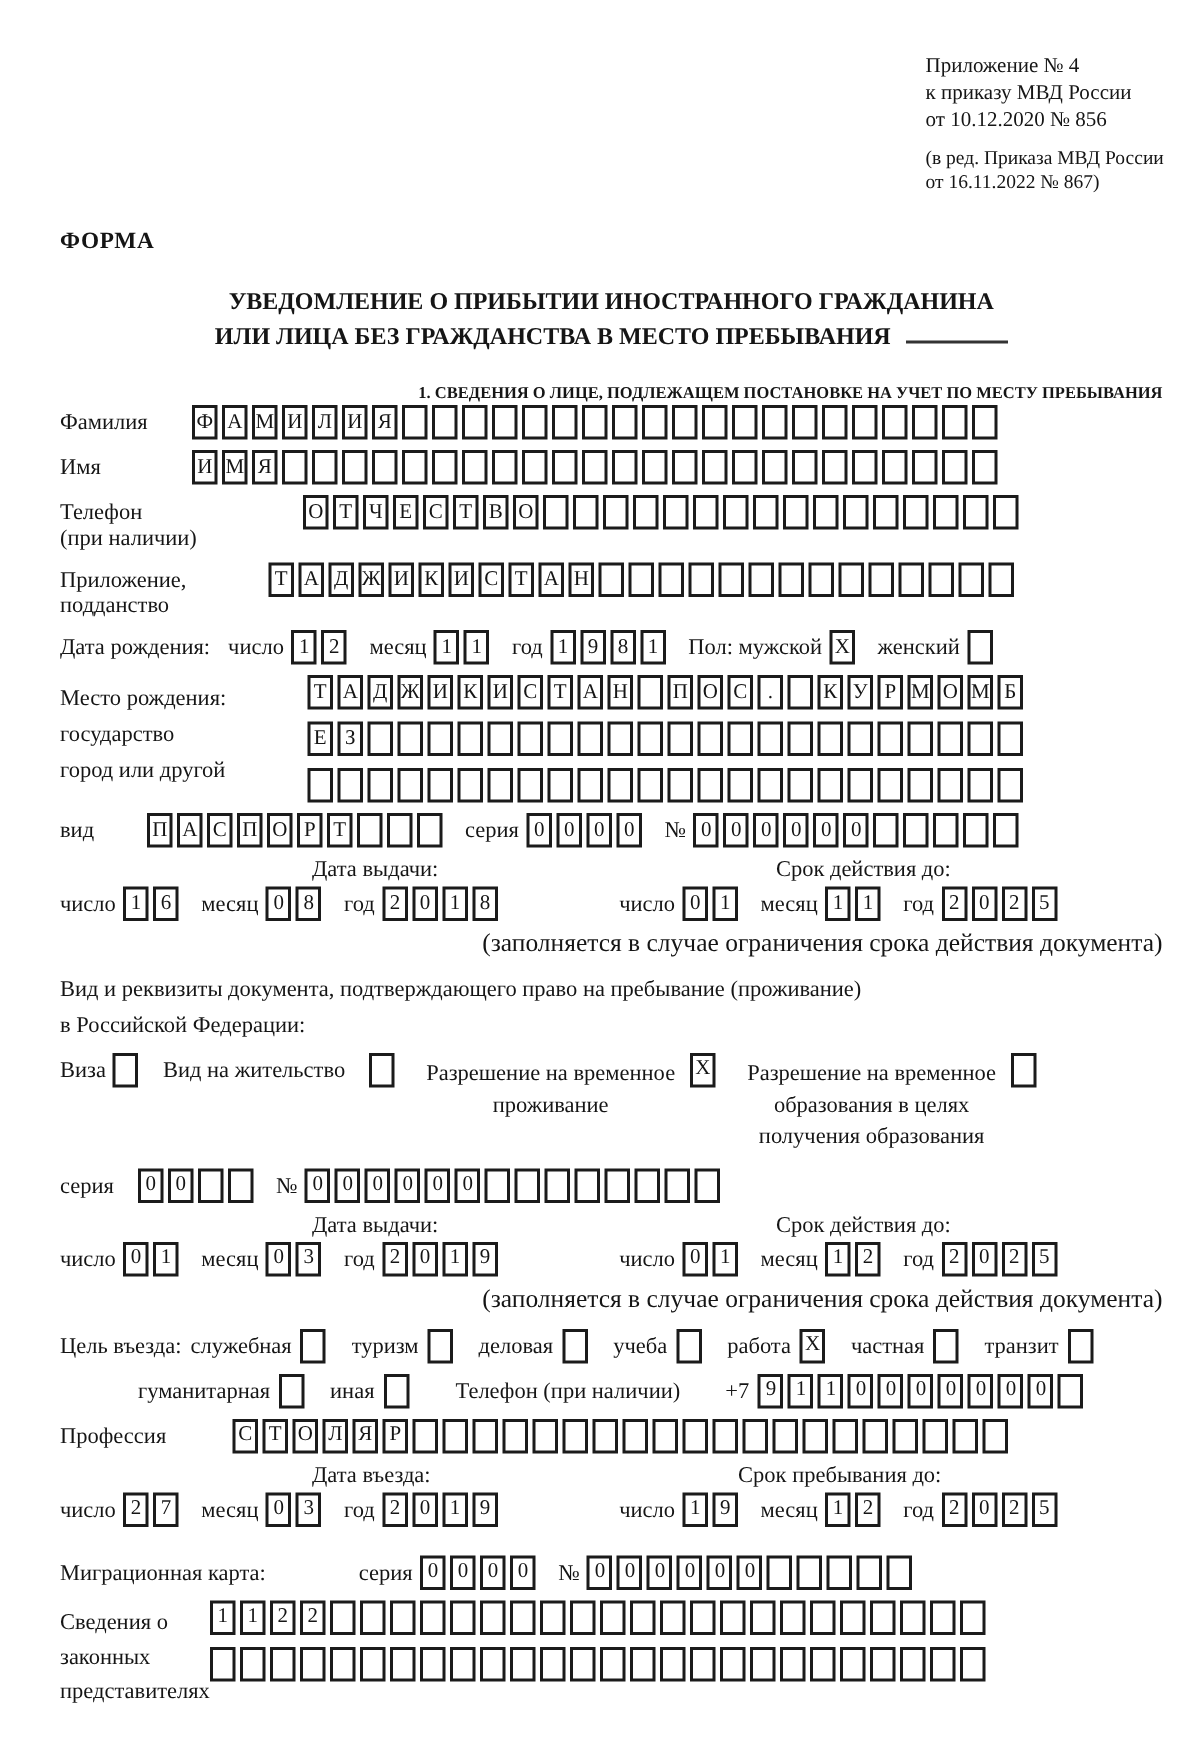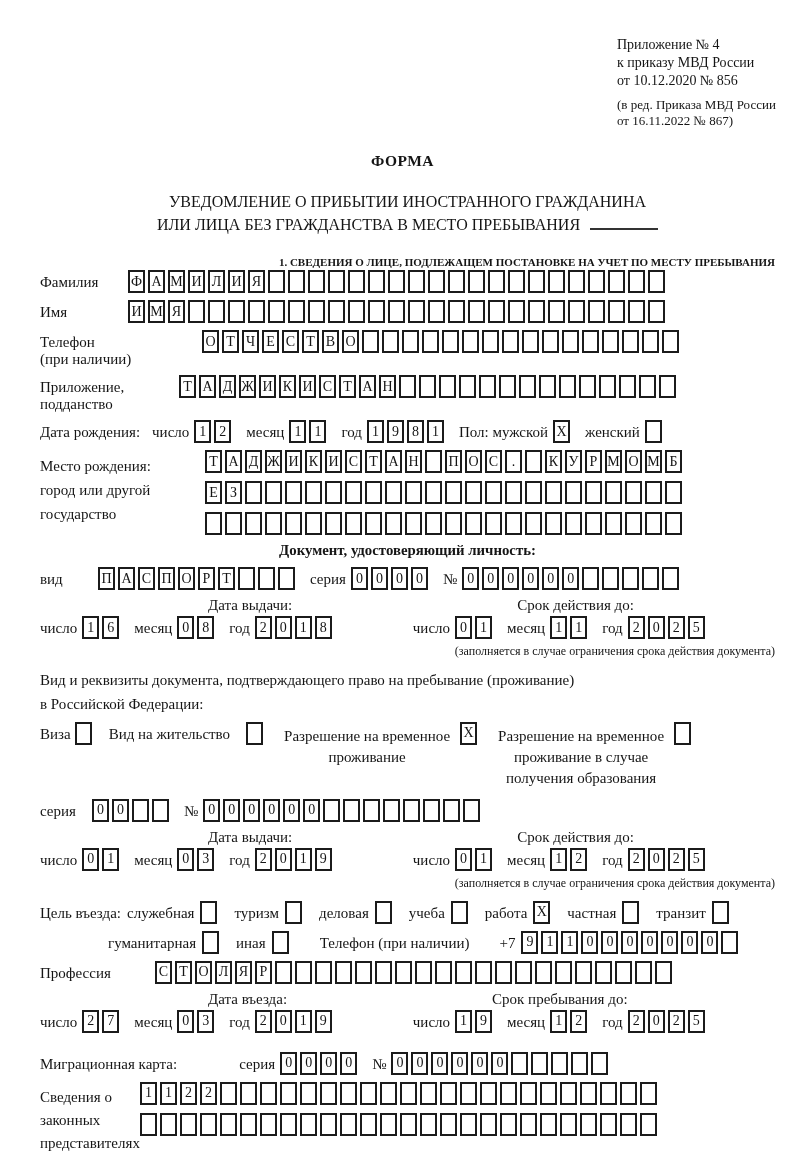--- a/index.html
+++ b/index.html
@@ -7,24 +7,24 @@
   body {
     width:800px; height:1163px; overflow:hidden;
     font-family:"Liberation Serif", "DejaVu Serif", serif;
     color:#151515; font-size:15px;
   }
   .page { padding:36px 25px 0 40px; }
 
   
   .hdr { margin-left:577px; width:198px; font-size:14px; line-height:1.28; }
   .hdr-sub { margin-top:7px; font-size:13px; }
-  .forma { text-align:center; font-weight:bold; font-size:15.5px; margin:22px 10px 20px 0; letter-spacing:.5px; }
+  .forma { text-align:left; font-weight:bold; font-size:15.5px; margin:22px 10px 20px 0; letter-spacing:.5px; }
 
   
-  .title { text-align:center; font-weight:normal; font-size:16px; line-height:1.45; margin-bottom:20px; }
+  .title { text-align:center; font-weight:bold; font-size:16px; line-height:1.45; margin-bottom:20px; }
   .title-underline { display:inline-block; width:68px; border-bottom:2px solid #333; margin-left:10px; height:14px; }
   .sec-title { font-weight:bold; font-size:11px; text-align:right; margin-bottom:2px; }
 
   
   .row { display:flex; align-items:flex-start; margin-bottom:7px; flex-wrap:nowrap; }
   .lbl { padding-top:4px; white-space:nowrap; }
   .cells { display:flex; flex-wrap:nowrap; }
   .cell, .cbox {
     display:inline-flex; flex:none; width:17px; height:23px;
     border:2px solid #1b1b1b; margin-right:3px;
@@ -39,21 +39,21 @@
   .w100 { width:100px; flex:none; line-height:1.55; }
   .mb { margin-bottom:8px; }
   .dg-lbl { margin:0 5px 0 12px; }
   .first-dg { margin-left:0; }
   .grp { display:flex; align-items:flex-start; }
   .grp2 { margin-left:78px; }
   .doc-hdr { text-align:center; font-weight:bold; font-size:14.8px; margin:4px 0 8px 0; }
   .date-hdr { margin-bottom:2px; }
   .dh1 { margin-left:168px; }
   .dh2 { margin-left:225px; }
-  .note { text-align:right; font-size:12px; margin:-2px 0 10px 0; }
+  .note { text-align:right; font-size:17px; margin:-2px 0 10px 0; }
   .para { line-height:1.55; margin-bottom:6px; }
   .opt-lbl { padding-top:4px; margin:0 6px 0 14px; white-space:nowrap; }
   .opt-lbl.first { margin-left:6px; }
   .ml-stack { text-align:center; padding-top:4px; margin:0 10px 0 18px; line-height:1.4; }
   .phone-prefix { padding-top:4px; margin:0 6px 0 24px; }
 </style>
 </head>
 <body>
 
 <div class="page">
@@ -237,22 +237,22 @@
       </span>
     <span class="lbl dg-lbl">женский</span>
     <span class="cells">
         <span class="cell"></span>
       </span>
   </div>
 
   <div class="row">
     <div class="lbl w165">
       <div>Место рождения:</div>
+      <div>государство</div>
       <div>город или другой</div>
-      <div>государство</div>
     </div>
     <div>
       <div class="cells mb">
           <span class="cell">Т</span>
           <span class="cell">А</span>
           <span class="cell">Д</span>
           <span class="cell">Ж</span>
           <span class="cell">И</span>
           <span class="cell">К</span>
           <span class="cell">И</span>
@@ -322,21 +322,20 @@
           <span class="cell"></span>
           <span class="cell"></span>
           <span class="cell"></span>
           <span class="cell"></span>
           <span class="cell"></span>
           <span class="cell"></span>
         </div>
     </div>
   </div>
 
-  <div class="doc-hdr">Документ, удостоверяющий личность:</div>
 
   <div class="row">
     <span class="lbl" style="width:58px;">вид</span>
     <span class="cells">
         <span class="cell">П</span>
         <span class="cell">А</span>
         <span class="cell">С</span>
         <span class="cell">П</span>
         <span class="cell">О</span>
         <span class="cell">Р</span>
@@ -431,21 +430,21 @@
       </span>
     <span class="ml-stack">
       <div>Разрешение на временное</div>
       <div>проживание</div>
     </span>
     <span class="cells">
         <span class="cell">X</span>
       </span>
     <span class="ml-stack">
       <div>Разрешение на временное</div>
-      <div>проживание в случае</div>
+      <div>образования в целях</div>
       <div>получения образования</div>
     </span>
     <span class="cells">
         <span class="cell"></span>
       </span>
   </div>
 
   <div class="row" style="margin-top:10px;">
     <span class="lbl" style="width:52px;">серия</span>
     <span class="cells">
@@ -546,21 +545,21 @@
     <span class="cells">
         <span class="cell"></span>
       </span>
     <span class="opt-lbl">транзит</span>
     <span class="cells">
         <span class="cell"></span>
       </span>
   </div>
 
   <div class="row">
-    <span class="opt-lbl" style="margin-left:68px;text-align:right;">гуманитарная</span>
+    <span class="opt-lbl" style="margin-left:52px;text-align:right;">гуманитарная</span>
     <span class="cells">
         <span class="cell"></span>
       </span>
     <span class="opt-lbl">иная</span>
     <span class="cells">
         <span class="cell"></span>
       </span>
     <span class="opt-lbl" style="margin-left:28px;">Телефон (при наличии)</span>
     <span class="phone-prefix">+7</span>
     <span class="cells">

